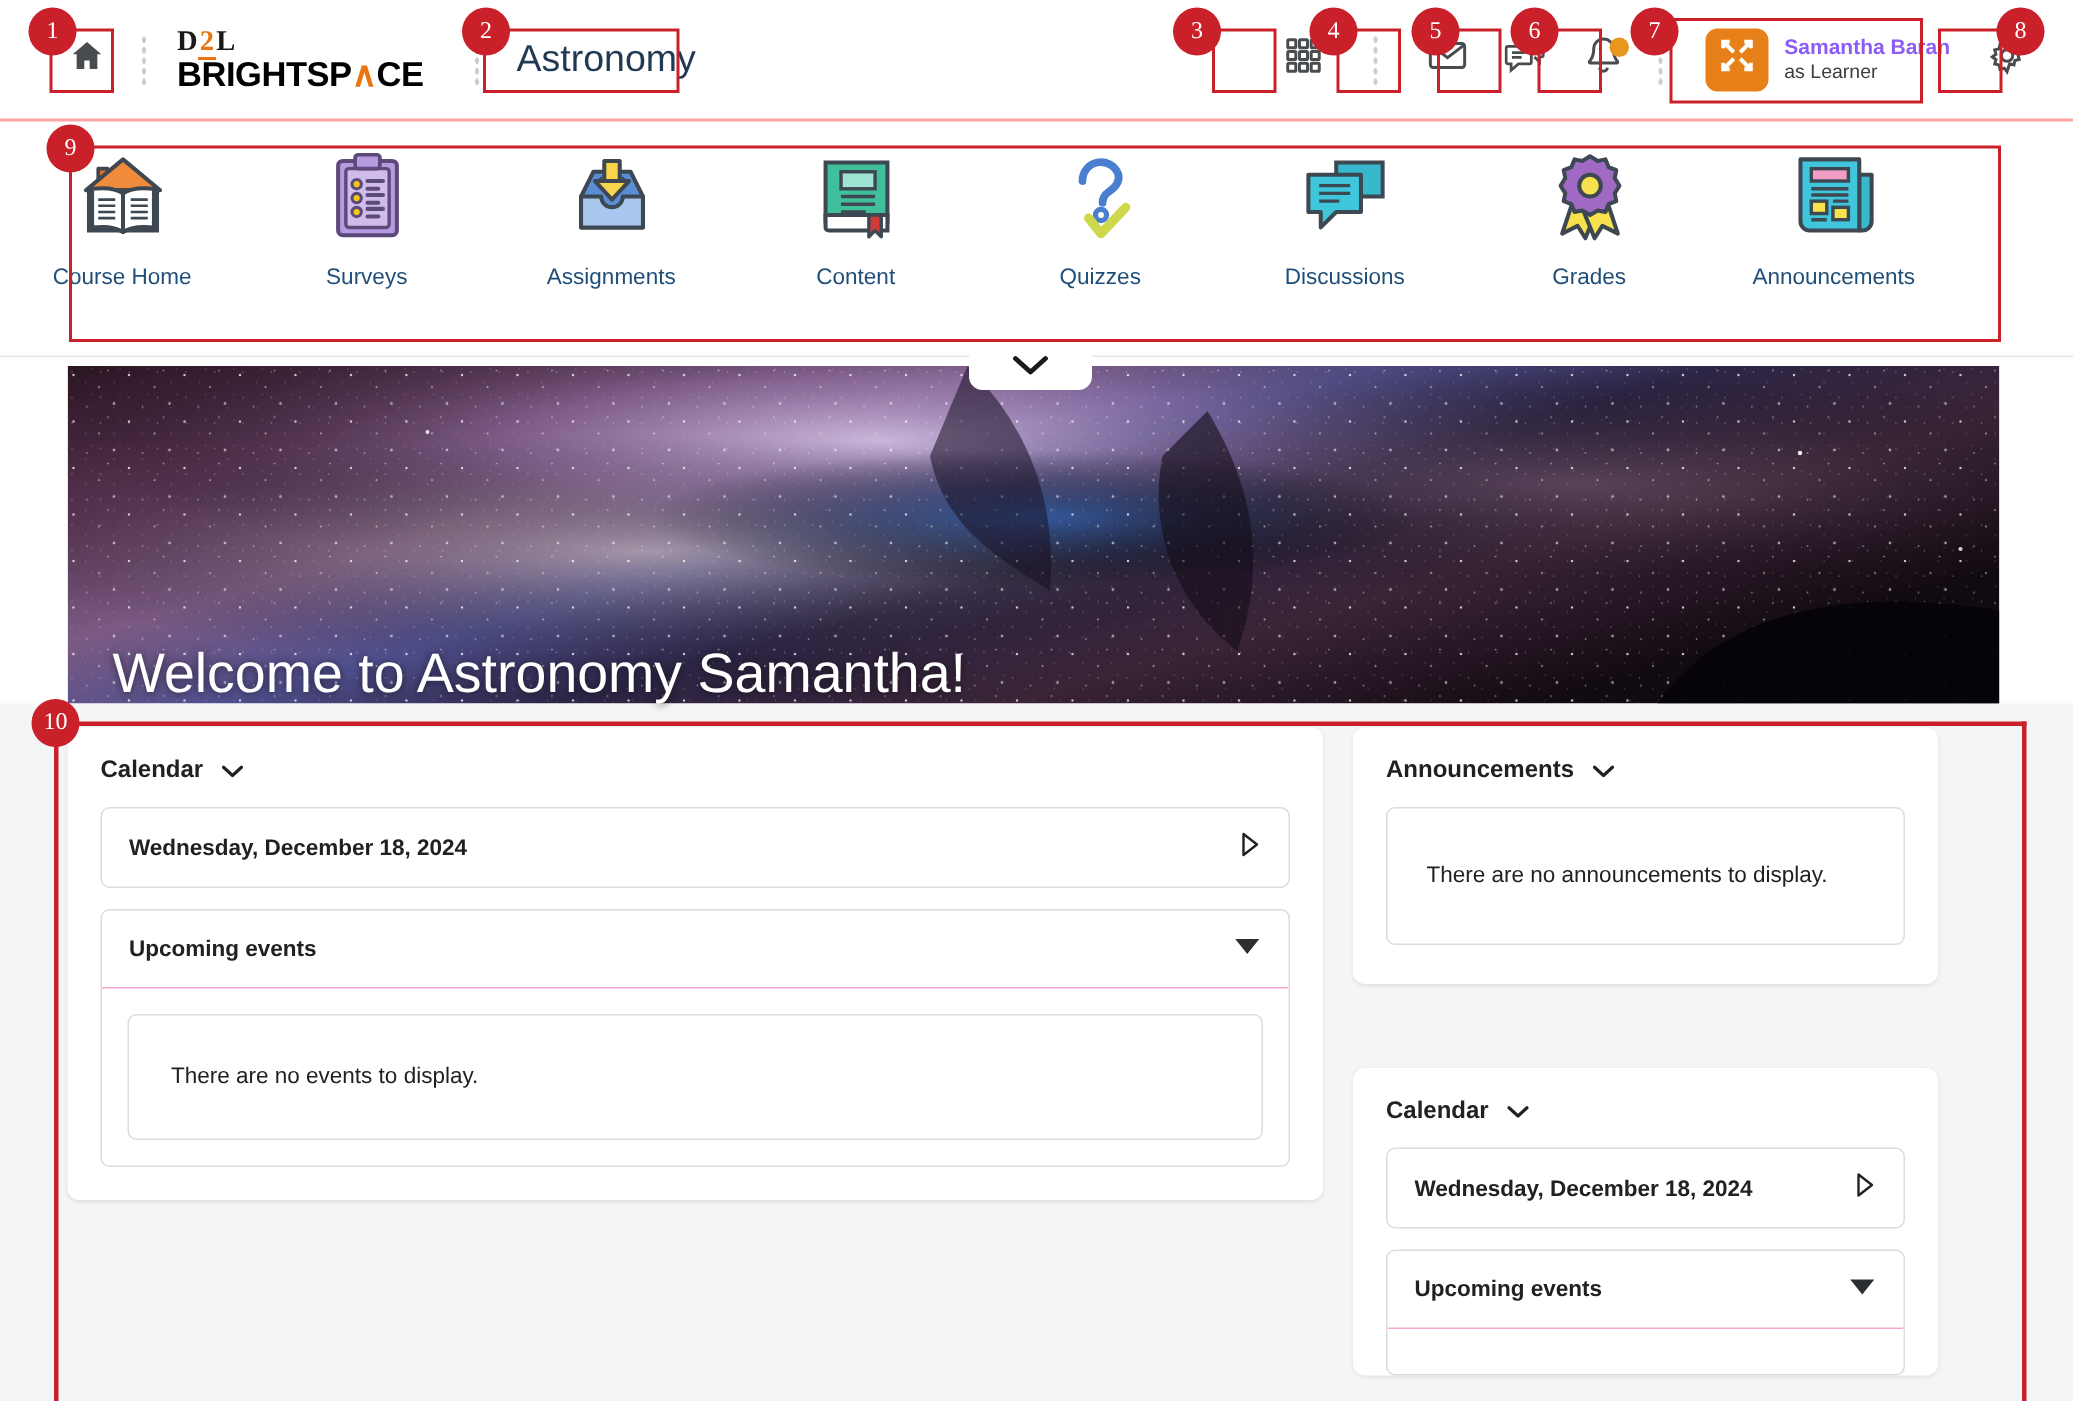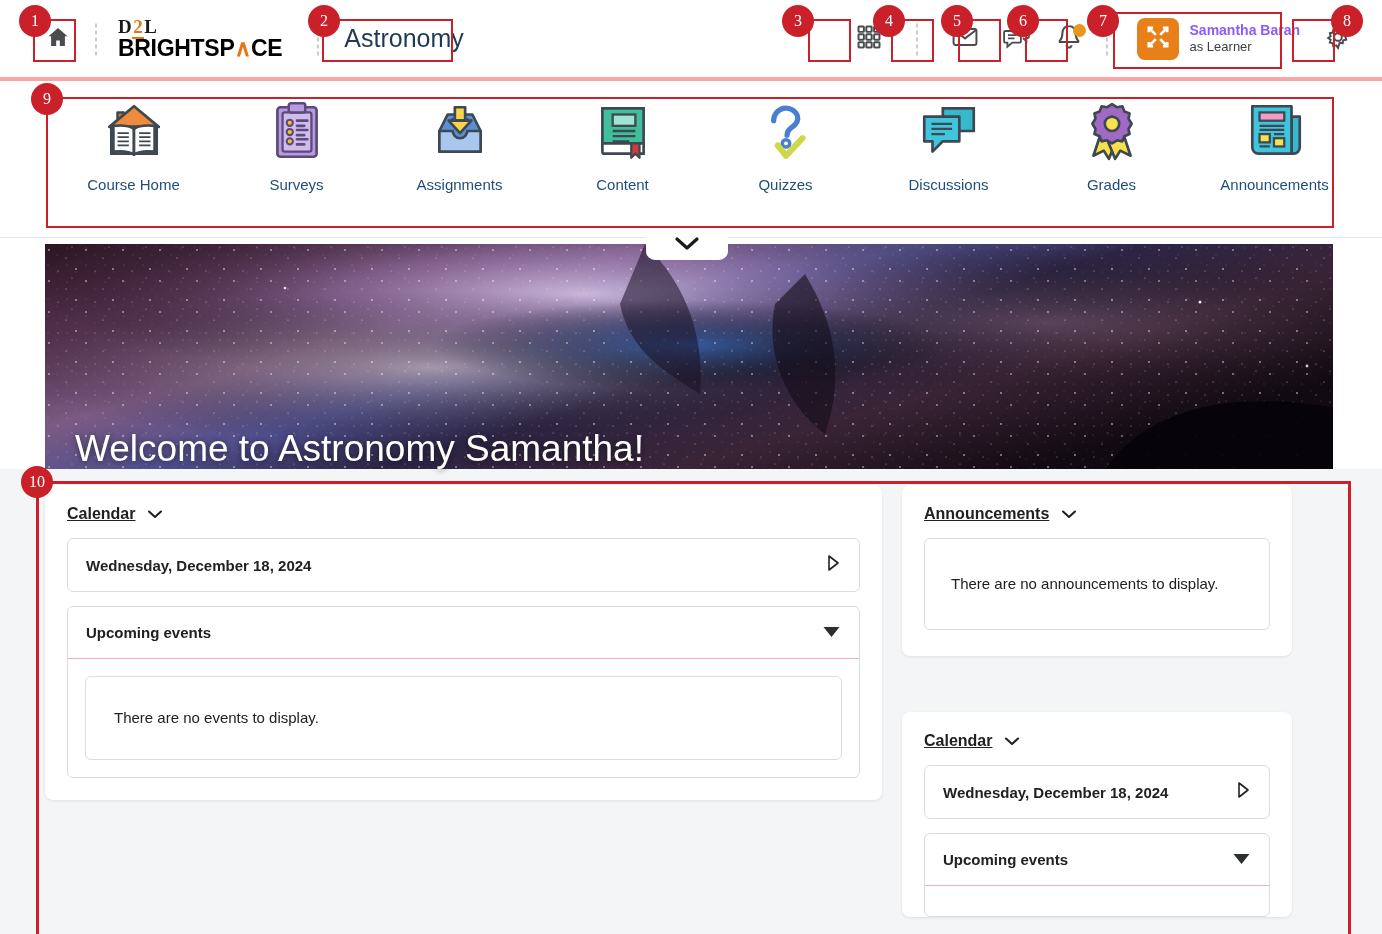--- a/index.html
+++ b/index.html
@@ -11,21 +11,21 @@
     background:#ffffff;
     overflow:hidden;
     position:relative;
     color:#202122;
   }
   .page { position:absolute; inset:0; background:#ffffff; }
 
   
   .header {
     position:absolute; left:0; top:0; width:1382px; height:81px;
-    background:#ffffff; border-bottom:4px solid #fca5a5;
+    background:#ffffff; border-bottom:2px solid #fca5a5;
     display:flex; align-items:center;
   }
   .hdr-left { display:flex; align-items:center; height:100%; }
   .home-btn {
     width:44px; height:44px; margin-left:36px;
     display:flex; align-items:center; justify-content:center;
     cursor:pointer;
   }
   .home-btn svg { width:24px; height:24px; fill:#494c4e; }
   .dotsep {
@@ -72,21 +72,21 @@
   .profile-txt { margin-left:11px; line-height:1.25; }
   .profile-name { font-size:14px; font-weight:700; color:#8b5cf6; white-space:nowrap;}
   .profile-role { font-size:13px; color:#3b3f41; }
   .gear-btn { margin-left:16px; }
 
   
   .navbar {
     position:absolute; left:0; top:82px; width:1382px; height:156px;
     background:#fff; border-bottom:1px solid #e3e6e8;
     display:flex; align-items:flex-start; justify-content:flex-start;
-    padding-left:52px; padding-top:12px;
+    padding-top:12px;
   }
   .nav-item {
     width:163px; display:flex; flex-direction:column; align-items:center;
     cursor:pointer; text-decoration:none;
   }
   .nav-icon { height:74px; display:flex; align-items:center; justify-content:center;}
   .nav-icon svg { width:66px; height:66px; }
   .nav-label {
     font-size:15px; color:#1f4e79; margin-top:8px; white-space:nowrap;
   }
@@ -121,21 +121,21 @@
   .col-left { width:837px; margin-right:20px; }
   .col-right { width:390px; }
 
   .card {
     background:#ffffff; border-radius:8px; box-shadow:0 1px 3px rgba(0,0,0,.09);
     padding:20px 22px 22px 22px; margin-bottom:18px;
   }
   .widget-head {
     display:flex; align-items:center; margin-bottom:15px; cursor:pointer;
   }
-  .widget-title { font-size:16px; font-weight:700; color:#202122;text-decoration:underline; }
+  .widget-title { font-size:16px; font-weight:700; color:#202122; }
   .chev-small { margin-left:12px; display:flex; align-items:center; }
   .chev-small svg { width:16px; height:10px; }
 
   .date-box {
     border:1px solid #d9dde0; border-radius:6px; height:54px;
     display:flex; align-items:center; padding:0 18px; cursor:pointer;
     margin-bottom:14px; background:#fff;
   }
   .date-text { font-size:15px; font-weight:700; color:#202122; }
   .date-arrow { margin-left:auto; }

